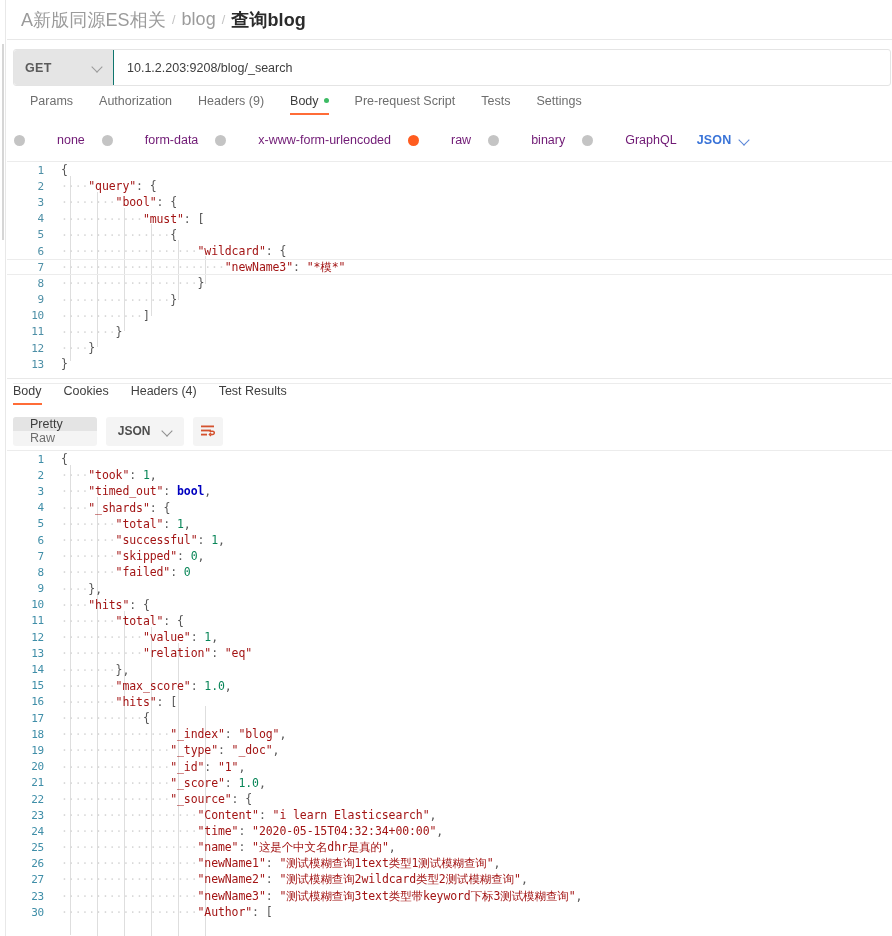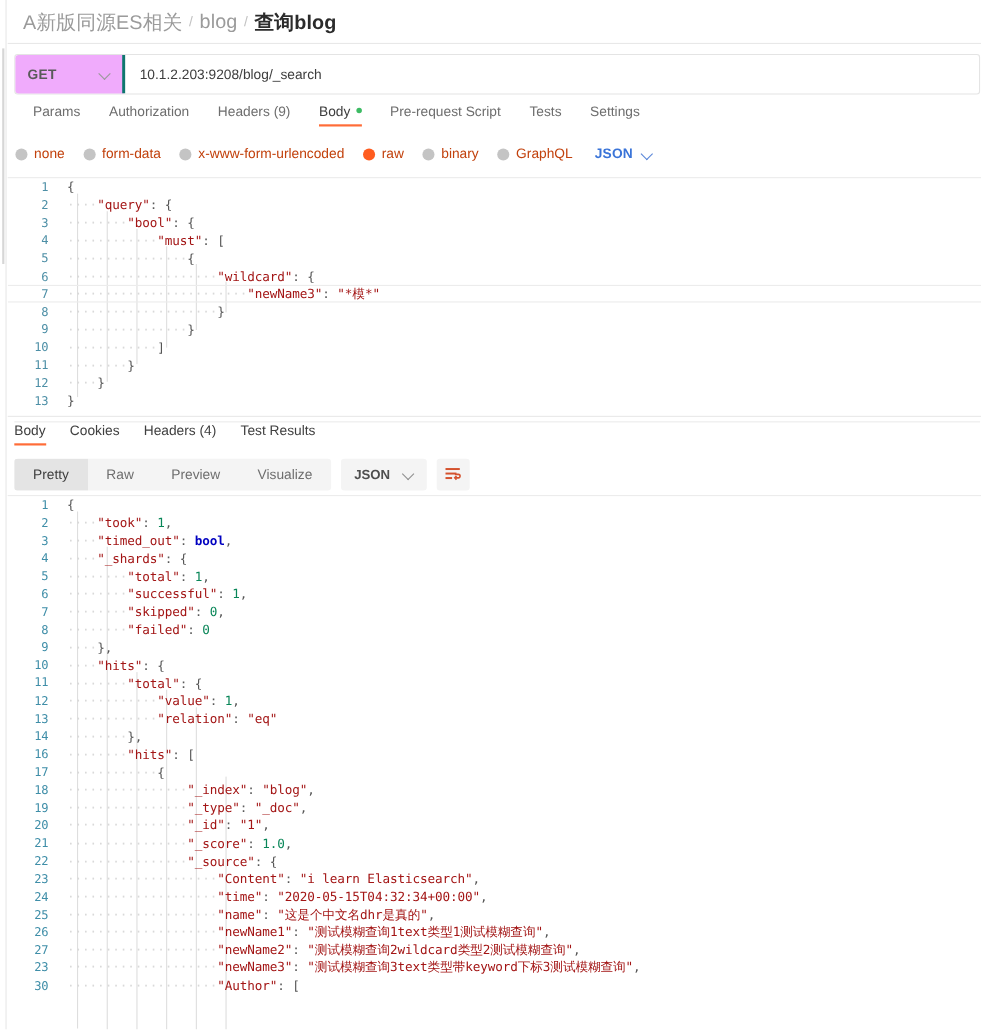--- a/index.html
+++ b/index.html
@@ -31,21 +31,21 @@
   .bc-item.cur { color: #2b2b2b; font-weight: bold; }
   .bc-sep { font-size: 12.5px; color: #c2c2c2; margin: 0 6px; }
 
   
   .url-row {
     position: absolute; left: 13px; top: 49px; width: 878px; height: 37px;
     display: flex; align-items: stretch;
     border: 1px solid #e4e4e4; border-radius: 3px; background: #fff;
   }
   .method-box {
-    width: 100px; background: #f0abfc; border-right: 3px solid #0f766e;
+    width: 100px; background: #e5e5e5; border-right: 1px solid #0f766e;
     display: flex; align-items: center; justify-content: space-between;
     padding: 0 11px; border-radius: 3px 0 0 3px;
   }
   .method-label { font-size: 12.5px; color: #5a5a5a; font-weight: bold; letter-spacing: .3px; }
   .chev { width: 9px; height: 9px; position: relative; }
   .chev::after {
     content: ""; position: absolute; left: 0; top: 0;
     width: 7px; height: 7px;
     border-right: 1.4px solid #9a9a9a; border-bottom: 1.4px solid #9a9a9a;
     transform: rotate(45deg);
@@ -78,21 +78,21 @@
   .radio-row {
     position: absolute; left: 14px; top: 129px; width: 878px; height: 22px;
     display: flex; align-items: center;
   }
   .radio-item { display: flex; align-items: center; margin-right: 17px; }
   .radio-dot {
     width: 11px; height: 11px; border-radius: 50%;
     background: #c4c4c4; margin-right: 6px; flex: none;
   }
   .radio-dot.on { background: #ff5c1f; }
-  .radio-label { font-size: 12.5px; color: #c2410c; }
+  .radio-label { font-size: 12.5px; color: #701a75; margin-left: 26px; }
   .fmt-select {
     display: flex; align-items: center; margin-left: 3px;
   }
   .fmt-text { font-size: 12.5px; color: #3a74d8; font-weight: bold; letter-spacing: .2px; }
   .chev-blue { width: 9px; height: 9px; position: relative; margin-left: 9px; }
   .chev-blue::after {
     content: ""; position: absolute; left: 0; top: 0;
     width: 7px; height: 7px;
     border-right: 1.4px solid #5a86d8; border-bottom: 1.4px solid #5a86d8;
     transform: rotate(45deg);
@@ -155,21 +155,21 @@
     content: ""; position: absolute; left: 0; right: 0; bottom: 0;
     height: 2px; background: #ff6c37;
   }
 
   .view-row {
     position: absolute; left: 13px; top: 416px; width: 878px; height: 30px;
     display: flex; align-items: center;
   }
   .seg-group {
     display: flex; align-items: stretch; height: 29px;
-    background: #f4f4f4; border-radius: 3px; overflow: hidden;
+    background: #f4f4f4; border-radius: 3px; overflow: hidden; flex-direction: column;
   }
   .seg {
     display: flex; align-items: center; padding: 0 17px;
     font-size: 12.5px; color: #6e6e6e;
   }
   .seg.active { background: #e4e4e4; color: #3d3d3d; }
   .fmt-group {
     display: flex; align-items: center; height: 29px; margin-left: 9px;
     background: #f4f4f4; border-radius: 3px; padding: 0 12px;
   }
@@ -330,20 +330,21 @@
     <div class="code-line"><div class="ln ln-resp">5</div><div class="code"><span class="indt">········</span><span class="key">"total"</span><span class="punct">:</span>&nbsp;<span class="num">1</span><span class="brace">,</span></div></div>
     <div class="code-line"><div class="ln ln-resp">6</div><div class="code"><span class="indt">········</span><span class="key">"successful"</span><span class="punct">:</span>&nbsp;<span class="num">1</span><span class="brace">,</span></div></div>
     <div class="code-line"><div class="ln ln-resp">7</div><div class="code"><span class="indt">········</span><span class="key">"skipped"</span><span class="punct">:</span>&nbsp;<span class="num">0</span><span class="brace">,</span></div></div>
     <div class="code-line"><div class="ln ln-resp">8</div><div class="code"><span class="indt">········</span><span class="key">"failed"</span><span class="punct">:</span>&nbsp;<span class="num">0</span></div></div>
     <div class="code-line"><div class="ln ln-resp">9</div><div class="code"><span class="indt">····</span><span class="brace">}</span><span class="brace">,</span></div></div>
     <div class="code-line"><div class="ln ln-resp">10</div><div class="code"><span class="indt">····</span><span class="key">"hits"</span><span class="punct">:</span>&nbsp;<span class="brace">{</span></div></div>
     <div class="code-line"><div class="ln ln-resp">11</div><div class="code"><span class="indt">········</span><span class="key">"total"</span><span class="punct">:</span>&nbsp;<span class="brace">{</span></div></div>
     <div class="code-line"><div class="ln ln-resp">12</div><div class="code"><span class="indt">············</span><span class="key">"value"</span><span class="punct">:</span>&nbsp;<span class="num">1</span><span class="brace">,</span></div></div>
     <div class="code-line"><div class="ln ln-resp">13</div><div class="code"><span class="indt">············</span><span class="key">"relation"</span><span class="punct">:</span>&nbsp;<span class="str">"eq"</span></div></div>
     <div class="code-line"><div class="ln ln-resp">14</div><div class="code"><span class="indt">········</span><span class="brace">}</span><span class="brace">,</span></div></div>
+    <div class="code-line"><div class="ln ln-resp">15</div><div class="code"><span class="indt">········</span><span class="key">"max_score"</span><span class="punct">:</span>&nbsp;<span class="num">1.0</span><span class="brace">,</span></div></div>
     <div class="code-line"><div class="ln ln-resp">16</div><div class="code"><span class="indt">········</span><span class="key">"hits"</span><span class="punct">:</span>&nbsp;<span class="brace">[</span></div></div>
     <div class="code-line"><div class="ln ln-resp">17</div><div class="code"><span class="indt">············</span><span class="brace">{</span></div></div>
     <div class="code-line"><div class="ln ln-resp">18</div><div class="code"><span class="indt">················</span><span class="key">"_index"</span><span class="punct">:</span>&nbsp;<span class="str">"blog"</span><span class="brace">,</span></div></div>
     <div class="code-line"><div class="ln ln-resp">19</div><div class="code"><span class="indt">················</span><span class="key">"_type"</span><span class="punct">:</span>&nbsp;<span class="str">"_doc"</span><span class="brace">,</span></div></div>
     <div class="code-line"><div class="ln ln-resp">20</div><div class="code"><span class="indt">················</span><span class="key">"_id"</span><span class="punct">:</span>&nbsp;<span class="str">"1"</span><span class="brace">,</span></div></div>
     <div class="code-line"><div class="ln ln-resp">21</div><div class="code"><span class="indt">················</span><span class="key">"_score"</span><span class="punct">:</span>&nbsp;<span class="num">1.0</span><span class="brace">,</span></div></div>
     <div class="code-line"><div class="ln ln-resp">22</div><div class="code"><span class="indt">················</span><span class="key">"_source"</span><span class="punct">:</span>&nbsp;<span class="brace">{</span></div></div>
     <div class="code-line"><div class="ln ln-resp">23</div><div class="code"><span class="indt">····················</span><span class="key">"Content"</span><span class="punct">:</span>&nbsp;<span class="str">"i learn Elasticsearch"</span><span class="brace">,</span></div></div>
     <div class="code-line"><div class="ln ln-resp">24</div><div class="code"><span class="indt">····················</span><span class="key">"time"</span><span class="punct">:</span>&nbsp;<span class="str">"2020-05-15T04:32:34+00:00"</span><span class="brace">,</span></div></div>
     <div class="code-line"><div class="ln ln-resp">25</div><div class="code"><span class="indt">····················</span><span class="key">"name"</span><span class="punct">:</span>&nbsp;<span class="str">"这是个中文名dhr是真的"</span><span class="brace">,</span></div></div>

